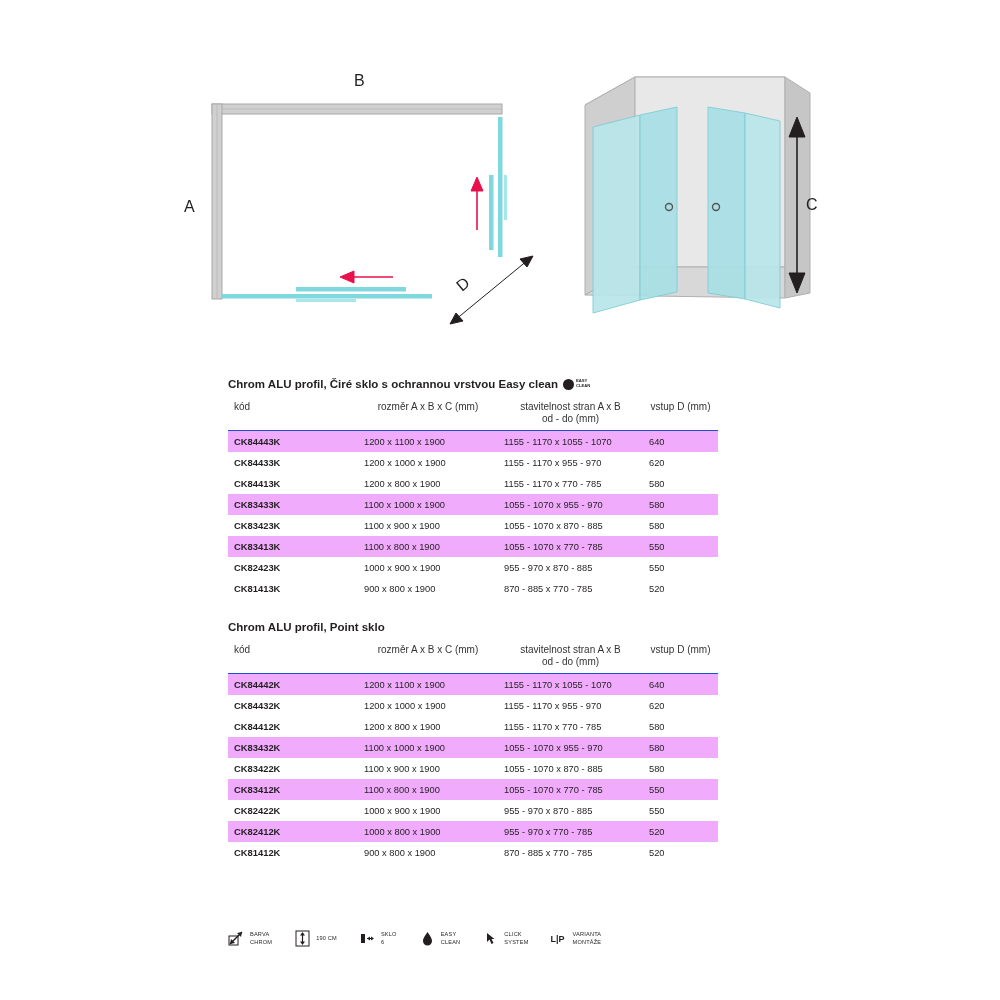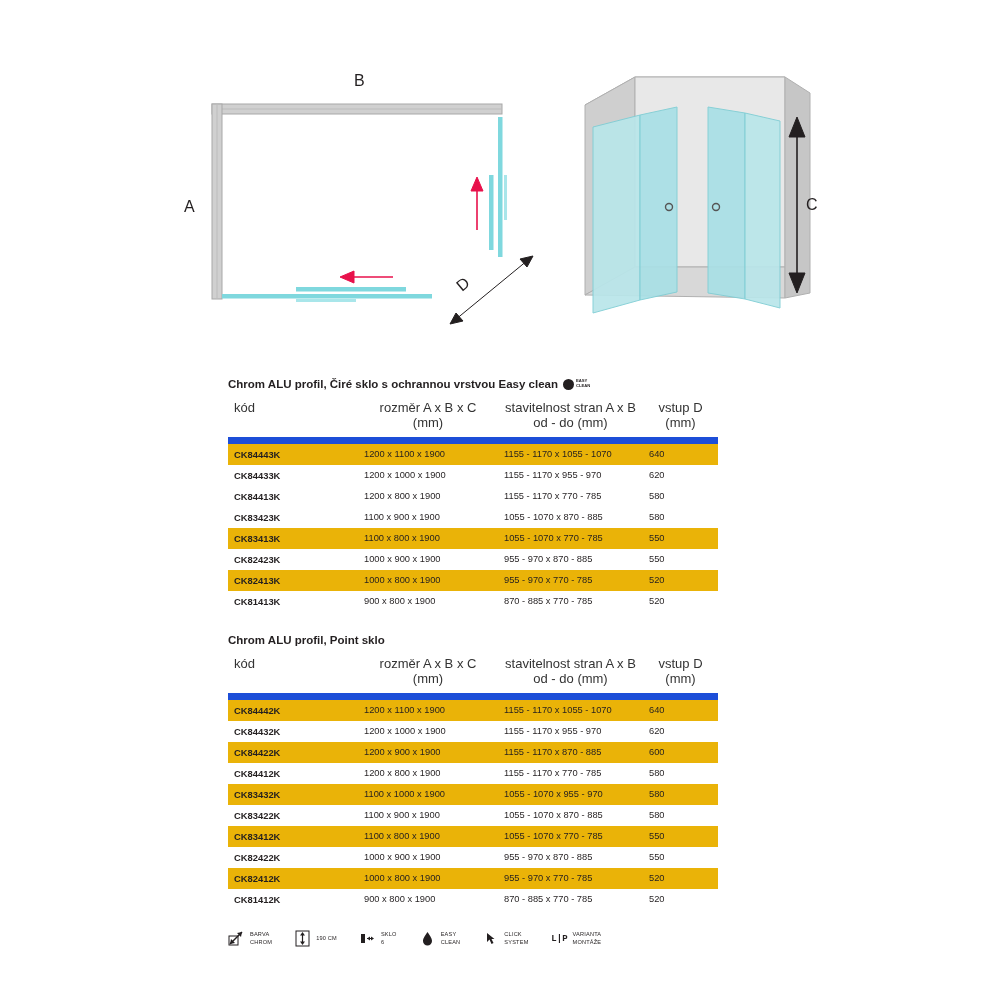--- a/index.html
+++ b/index.html
@@ -52,39 +52,39 @@
     display: flex;
     align-items: center;
     gap: 5px;
   }
   table {
     border-collapse: collapse;
     width: 490px;
     table-layout: fixed;
   }
   th {
-    font-size: 13px;
+    font-size: 10px;
     font-weight: normal;
     color: #333;
     text-align: left;
     padding: 3px 6px 6px 6px;
-    border-bottom: 7px solid #1d4ed8;
+    border-bottom: 1px solid #1d4ed8;
     vertical-align: top;
     line-height: 1.15;
   }
   th.c { text-align: center; }
   td {
     font-size: 9.3px;
     color: #231f20;
     padding: 4px 6px;
     height: 13px;
   }
   td.code { font-weight: bold; font-size: 9.4px; }
   td.c { text-align: left; }
-  tr.alt td { background: #eab308; }
+  tr.alt td { background: #f0abfc; }
   .col1 { width: 130px; }
   .col2 { width: 140px; }
   .col3 { width: 145px; }
   .col4 { width: 75px; }
 
   .spacer { height: 22px; }
 
   
   .footer {
     position: absolute;
@@ -98,23 +98,22 @@
   .ficon {
     display: flex;
     align-items: center;
     gap: 5px;
   }
   .ficon .glyph {
     width: 17px;
     height: 17px;
     display: flex;
     align-items: center;
-    justify-content: flex-end;
-    color: #231f20;
-    font-family: Liberation Mono, monospace;
+    justify-content: flex-start;
+    color: #231f20;
   }
   .ficon .txt {
     font-size: 5.6px;
     line-height: 1.35;
     color: #231f20;
     letter-spacing: .2px;
     white-space: pre-line;
   }
   .easyclean-badge {
     display: inline-flex;
@@ -249,43 +248,43 @@
             <td class="c">1200 x 1000 x 1900</td>
             <td class="c">1155 - 1170 x 955 - 970</td>
             <td class="c">620</td>
           </tr>
           <tr>
             <td class="code">CK84413K</td>
             <td class="c">1200 x 800 x 1900</td>
             <td class="c">1155 - 1170 x 770 - 785</td>
             <td class="c">580</td>
           </tr>
+          <tr class="alt">
+            <td class="code">CK83433K</td>
+            <td class="c">1100 x 1000 x 1900</td>
+            <td class="c">1055 - 1070 x 955 - 970</td>
+            <td class="c">580</td>
+          </tr>
           <tr>
             <td class="code">CK83423K</td>
             <td class="c">1100 x 900 x 1900</td>
             <td class="c">1055 - 1070 x 870 - 885</td>
             <td class="c">580</td>
           </tr>
           <tr class="alt">
             <td class="code">CK83413K</td>
             <td class="c">1100 x 800 x 1900</td>
             <td class="c">1055 - 1070 x 770 - 785</td>
             <td class="c">550</td>
           </tr>
           <tr>
             <td class="code">CK82423K</td>
             <td class="c">1000 x 900 x 1900</td>
             <td class="c">955 - 970 x 870 - 885</td>
             <td class="c">550</td>
-          </tr>
-          <tr class="alt">
-            <td class="code">CK82413K</td>
-            <td class="c">1000 x 800 x 1900</td>
-            <td class="c">955 - 970 x 770 - 785</td>
-            <td class="c">520</td>
           </tr>
           <tr>
             <td class="code">CK81413K</td>
             <td class="c">900 x 800 x 1900</td>
             <td class="c">870 - 885 x 770 - 785</td>
             <td class="c">520</td>
           </tr>
         </tbody>
     </table>
 
@@ -317,26 +316,20 @@
             <td class="c">1200 x 1100 x 1900</td>
             <td class="c">1155 - 1170 x 1055 - 1070</td>
             <td class="c">640</td>
           </tr>
           <tr>
             <td class="code">CK84432K</td>
             <td class="c">1200 x 1000 x 1900</td>
             <td class="c">1155 - 1170 x 955 - 970</td>
             <td class="c">620</td>
           </tr>
-          <tr class="alt">
-            <td class="code">CK84422K</td>
-            <td class="c">1200 x 900 x 1900</td>
-            <td class="c">1155 - 1170 x 870 - 885</td>
-            <td class="c">600</td>
-          </tr>
           <tr>
             <td class="code">CK84412K</td>
             <td class="c">1200 x 800 x 1900</td>
             <td class="c">1155 - 1170 x 770 - 785</td>
             <td class="c">580</td>
           </tr>
           <tr class="alt">
             <td class="code">CK83432K</td>
             <td class="c">1100 x 1000 x 1900</td>
             <td class="c">1055 - 1070 x 955 - 970</td>

